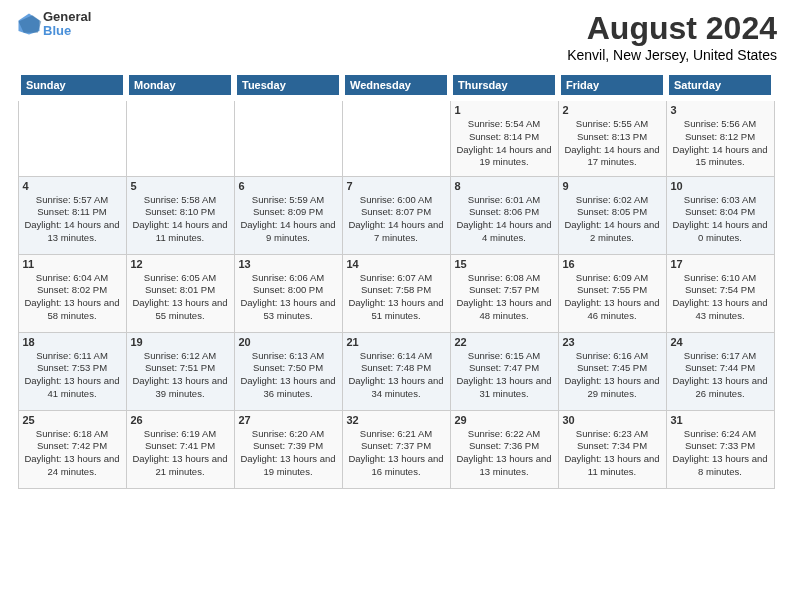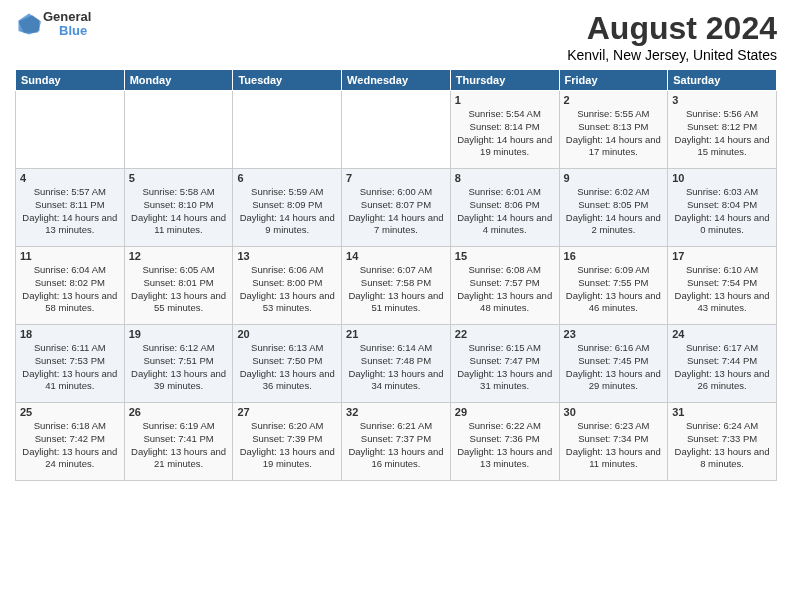--- a/index.html
+++ b/index.html
@@ -27,21 +27,21 @@
     }
     .logo-text {
       display: flex;
       flex-direction: column;
       font-size: 13px;
       font-weight: bold;
       color: #333;
       line-height: 1.1;
     }
     .logo-text span:first-child { color: #333; }
-    .logo-text span:last-child { color: #4a90d9; margin-left: 16px; }
+    .logo-text span:last-child { color: #4a90d9; }
     .logo-icon {
       width: 28px;
       height: 28px;
     }
     .title-area {
       text-align: right;
       margin-left: 21px;
     }
     .main-title {
       font-size: 32px;
@@ -59,21 +59,21 @@
     }
     .calendar thead tr {
       background-color: #2a6496;
     }
     .calendar thead th {
       color: white;
       text-align: left;
       padding: 4px 5px;
       font-size: 11px;
       font-weight: bold;
-      border: 1px solid #ffffff;
+      border: 6px solid #ffffff;
       width: calc(100% / 7);
     }
     .calendar tbody td {
       border: 1px solid #ccc;
       vertical-align: top;
       padding: 3px 4px;
       height: 78px;
       background: #fff;
     }
     .calendar tbody tr:nth-child(odd) td {

